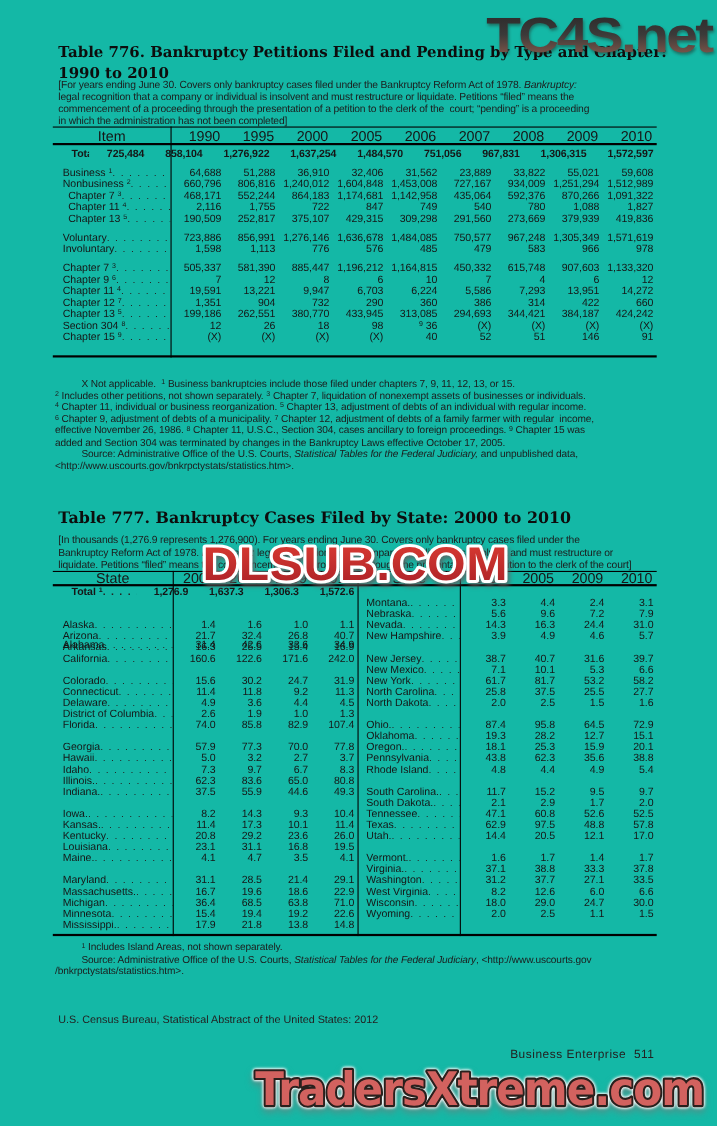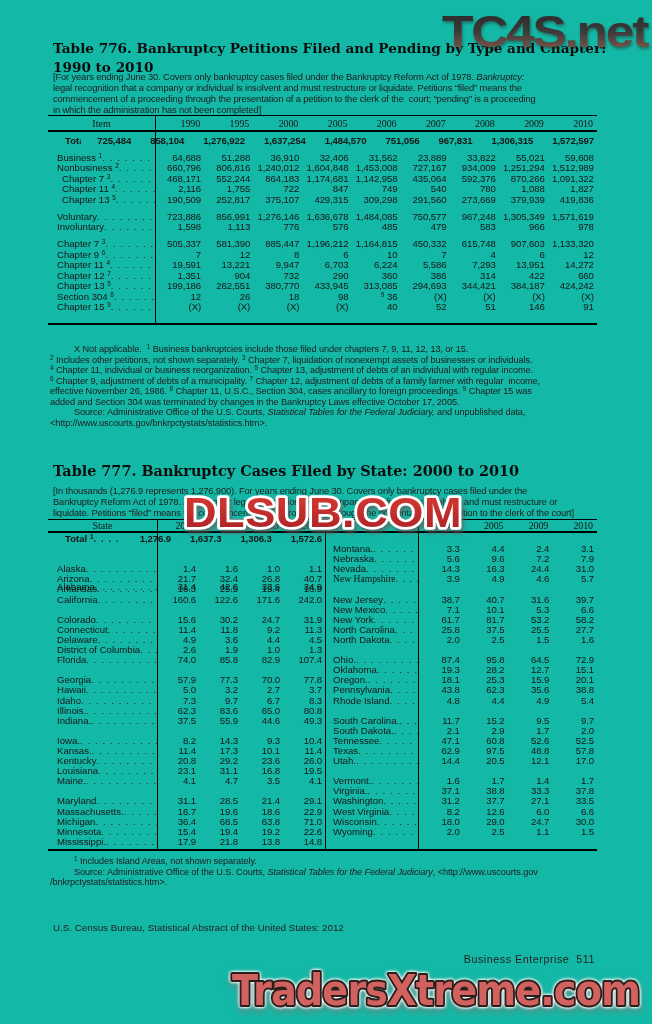--- a/index.html
+++ b/index.html
@@ -16,21 +16,21 @@
   .note { position:absolute; left:53px; font-size:9.4px; line-height:10.9px; letter-spacing:-0.15px;
           color:#1c1c1c; white-space:pre; }
   #note776 { top:72px; }
   #note777 { top:486px; }
 
   
   .tbl { position:absolute; left:48px; width:549px; }
   #t776 { top:115px; }
   #t777 { top:519px; }
   .thead { display:flex; align-items:center; border-top:1.3px solid #000; border-bottom:2.6px solid #000;
-           font-size:10px;font-family:Liberation Serif, serif; }
+           font-size:13px; }
   #t776 .thead { height:17px; }
   #t777 .thead { height:13.5px; }
   .hlabel { text-align:center; }
   .hyear  { text-align:right; padding-right:4px; letter-spacing:-0.1px; }
   .tbody  { position:relative; font-size:9.6px; border-bottom:2.6px solid #000; }
   #t776 .tbody { padding:3.5px 0; }
   #t777 .tbody { padding:1.5px 0 2.5px; display:flex; }
   .trow { display:flex; align-items:baseline; }
   #t776 .trow { height:10.5px; line-height:10.4px; }
   #t777 .trow { height:10.1px; line-height:10px; }
@@ -656,21 +656,21 @@
             <div class="lbl" style="padding-left: 7px;">
               <span class="t">Nevada</span>
               <span class="leader"></span>
             </div>
             <div class="val">14.3</div>
             <div class="val">16.3</div>
             <div class="val">24.4</div>
             <div class="val">31.0</div>
           </div>
           <div class="trow">
-            <div class="lbl" style="padding-left: 7px; font-family: Liberation Serif, serif;">
+            <div class="lbl" style="padding-left: 7px;">
               <span class="t">New Hampshire</span>
               <span class="leader"></span>
             </div>
             <div class="val">3.9</div>
             <div class="val">4.9</div>
             <div class="val">4.6</div>
             <div class="val">5.7</div>
           </div>
           <div class="trow spacer"></div>
           <div class="trow">

